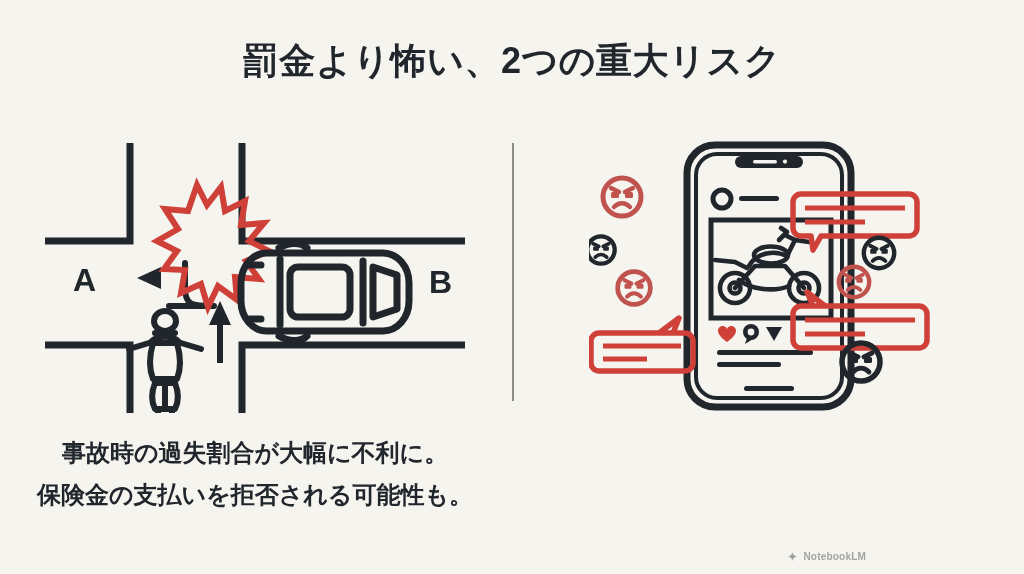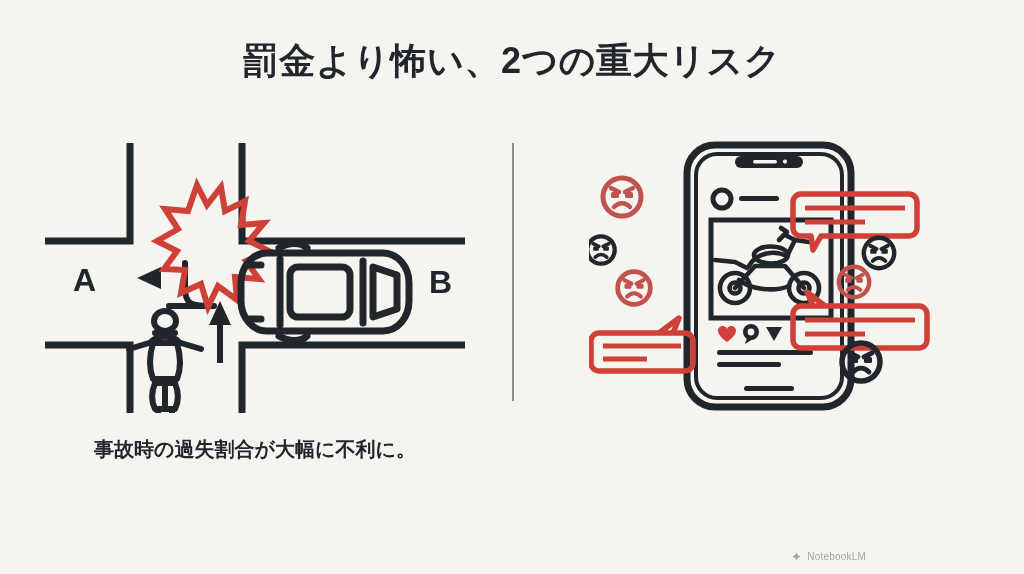--- a/index.html
+++ b/index.html
@@ -69,42 +69,42 @@
     align-items: center;
     justify-content: center;
   }
 
   .caption {
     position: absolute;
     top: 292px;
     left: 0;
     width: 490px;
     text-align: center;
-    font-size: 20px;
+    font-size: 24px;
     font-weight: bold;
     line-height: 1.75;
     color: #20262c;
     white-space: nowrap;
     font-family: Liberation Serif, serif;
   }
   .caption .cap-line { display: block; }
 
   
   #watermark {
     position: absolute;
     right: 18px;
     bottom: 12px;
     display: flex;
     align-items: center;
     gap: 5px;
     opacity: 0.45;
   }
   #watermark .wm-label {
     font-size: 10px;
-    font-weight: normal;
+    font-weight: bold;
     color: #3a3f45;
     letter-spacing: 0.2px;
   }
 </style>
 </head>
 <body>
 
 <div id="slide">
 
   <div id="slide-title">罰金より怖い、2つの重大リスク</div>
@@ -170,20 +170,21 @@
           <path d="M 113 284 L 127 284"></path>
         </g>
 
         <text x="28" y="148" font-family="Liberation Sans, sans-serif" font-size="32" font-weight="bold" fill="#20262c">A</text>
         <text x="384" y="150" font-family="Liberation Sans, sans-serif" font-size="32" font-weight="bold" fill="#20262c">B</text>
       </svg>
     </div>
 
     <div class="caption">
       <span class="cap-line">事故時の過失割合が大幅に不利に。</span>
+      <span class="cap-line">保険金の支払いを拒否される可能性も。</span>
     </div>
   </div>
 
   <div class="panel" id="panel-right">
 
     <div class="figure-wrap">
       <svg width="360" height="275" viewBox="0 0 360 275">
 
         <g>
           <rect x="98" y="5" width="164" height="262" rx="28" ry="28" fill="#f5f4ef" stroke="#20262c" stroke-width="7"></rect>

